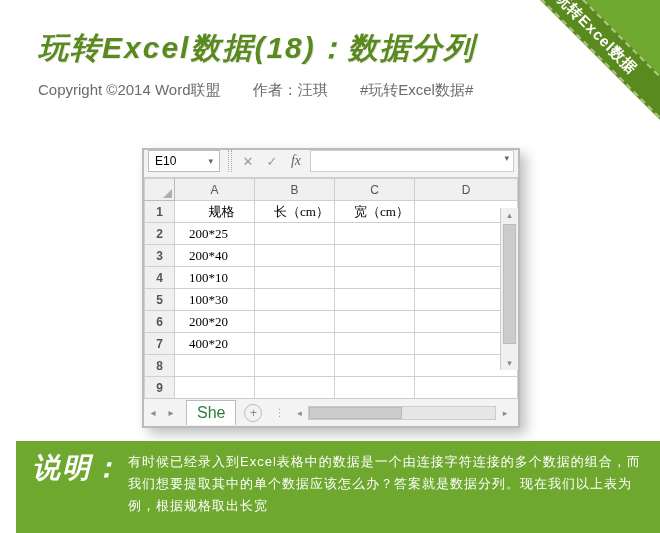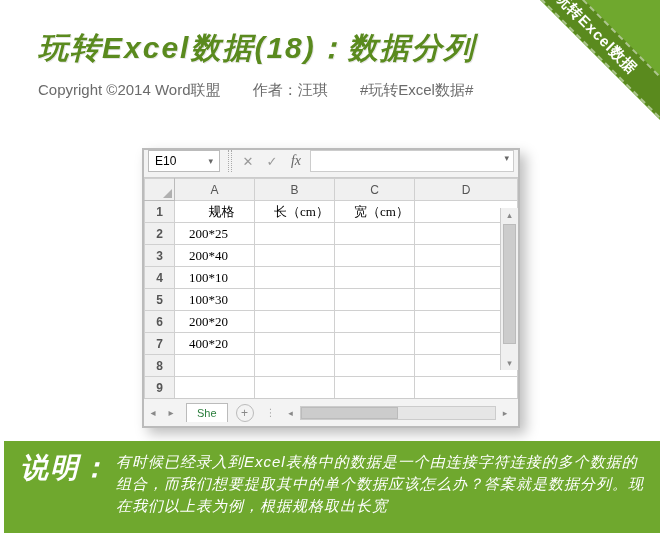--- a/index.html
+++ b/index.html
@@ -34,32 +34,32 @@
 .grid .corner::after { content: ""; position: absolute; right: 2px; bottom: 2px; width: 0; height: 0; border-right: 9px solid #b0b0b0; border-top: 9px solid transparent; }
 .grid td.cell { padding-left: 14px; text-align: left; }
 .grid td.hdr { text-align: center; }
 .vscroll { position: absolute; right: 0; top: 30px; bottom: 28px; width: 18px; background: #f0f0f0; border-left: 1px solid #ccc; }
 .vscroll::before { content: "▴"; display: block; text-align: center; font-size: 9px; color: #888; padding-top: 2px; }
 .vscroll::after { content: "▾"; position: absolute; bottom: 2px; left: 0; right: 0; text-align: center; font-size: 9px; color: #888; }
 .vthumb { position: absolute; top: 16px; left: 2px; right: 2px; height: 120px; background: #ccc; border: 1px solid #bbb; }
 
 .sheetbar { position: absolute; bottom: 0; left: 0; right: 0; height: 28px; border-top: 1px solid #ccc; background: #f3f3f3; display: flex; align-items: center; }
 .sheetbar .nav { width: 18px; text-align: center; font-size: 10px; color: #888; }
-.sheetbar .tab { background: #fff; border: 1px solid #bbb; border-bottom: none; padding: 3px 10px; font-size: 11px; color: #2a7e3c; margin-left: 6px; }
+.sheetbar .tab { background: #fff; border: 1px solid #bbb; border-bottom: none; padding: 3px 10px; font-size: 16px; color: #2a7e3c; margin-left: 6px; }
 .sheetbar .plus { width: 18px; height: 18px; border: 1px solid #bbb; border-radius: 50%; display: flex; align-items: center; justify-content: center; font-size: 12px; color: #888; margin: 0 8px; }
 .sheetbar .hwrap { flex: 1; display: flex; align-items: center; margin: 0 6px; }
 .sheetbar .hbtn { width: 14px; text-align: center; font-size: 9px; color: #888; }
 .sheetbar .htrack { flex: 1; height: 14px; background: #e6e6e6; border: 1px solid #ccc; position: relative; margin: 0 2px; }
 .sheetbar .hthumb { position: absolute; left: 0; top: 0; bottom: 0; width: 50%; background: #ccc; border: 1px solid #bbb; }
 .sheetbar .dots { font-size: 10px; color: #aaa; letter-spacing: -2px; margin: 0 4px; }
 
 
-.caption { position: absolute; left: 4px; right: 0; bottom: 0; background: #6fa82e; padding: 10px 16px 16px 16px; color: #fff; display: flex; margin-top: 26px; }
+.caption { position: absolute; left: 16px; right: 0; bottom: 0; background: #6fa82e; padding: 10px 16px 16px 16px; color: #fff; display: flex; margin-top: 26px; }
 .cap-label { font-size: 28px; font-weight: bold; font-style: italic; letter-spacing: 2px; color: #fff; white-space: nowrap; margin-right: 6px; line-height: 34px; }
-.cap-text { font-size: 15px; line-height: 22px; letter-spacing: 1px; font-style: italic; }
+.cap-text { font-size: 13px; line-height: 22px; letter-spacing: 1px; }
 </style>
 </head>
 <body>
 
 <div class="ribbon-bg"></div>
 <div class="ribbon">玩转Excel数据</div>
 
 <h1 class="title">玩转Excel数据(18)：数据分列</h1>
 <div class="meta">
   <span>Copyright ©2014 Word联盟</span>

